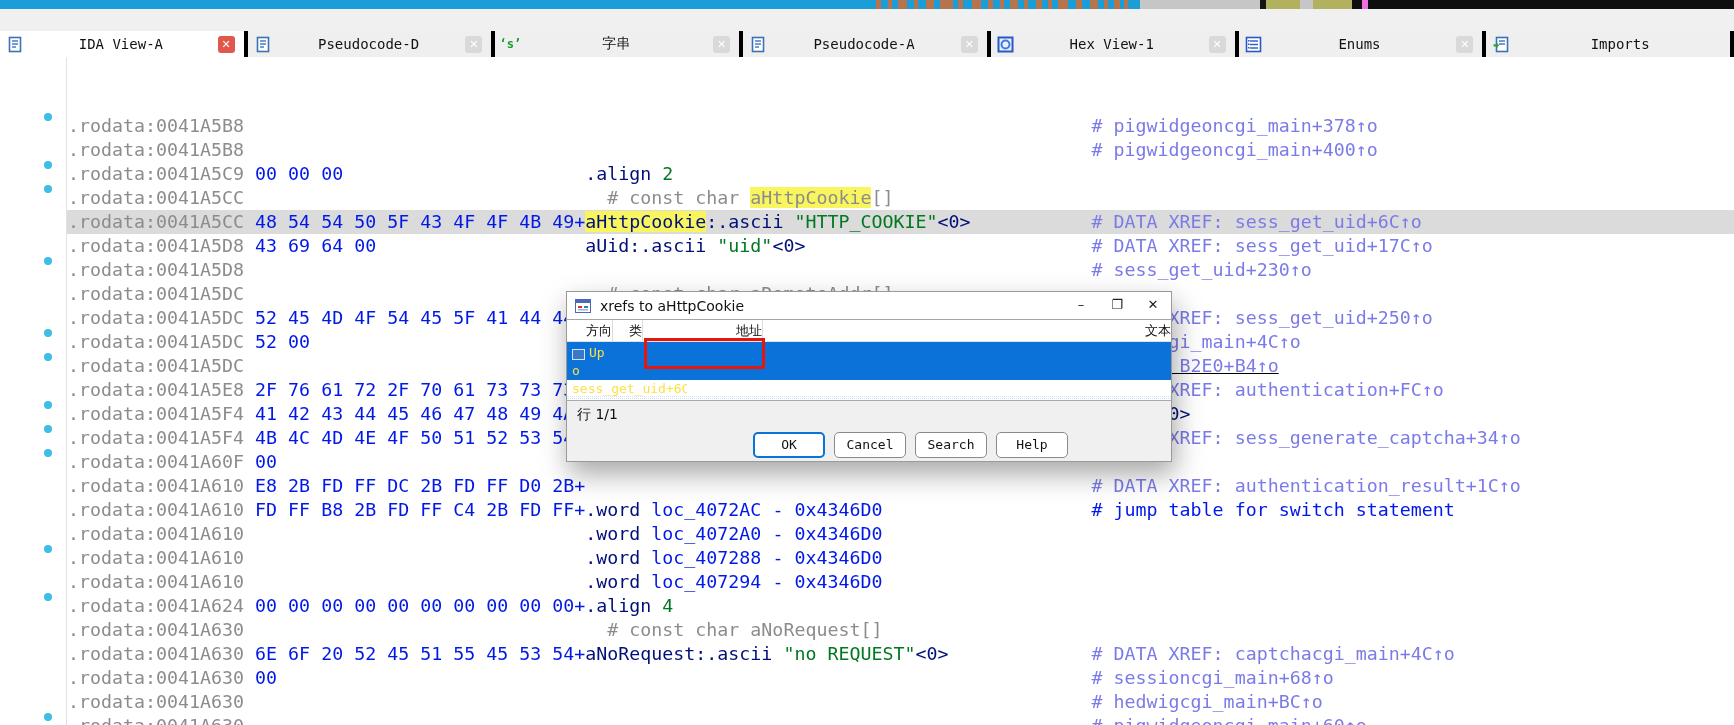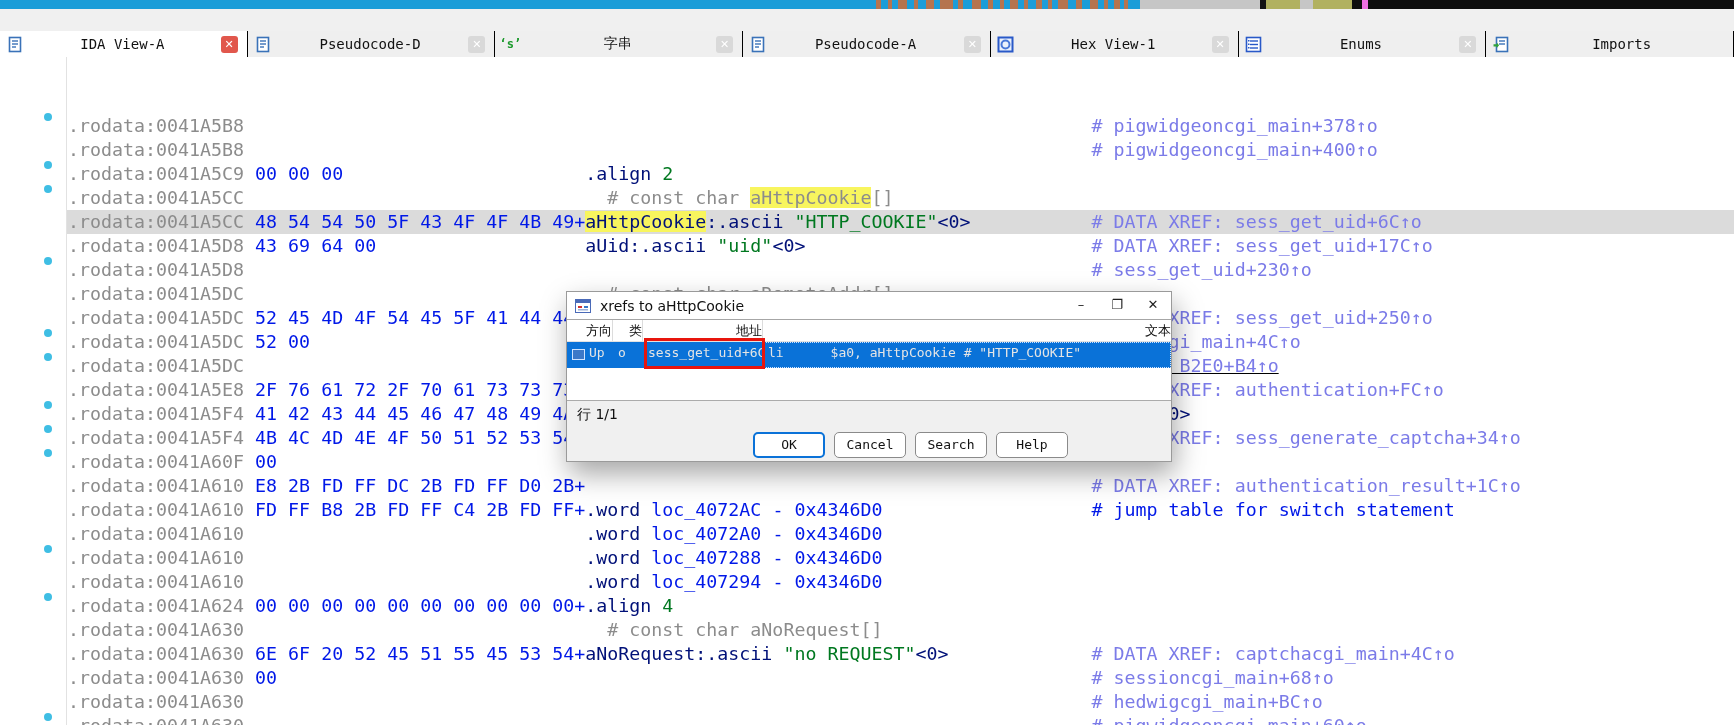--- a/index.html
+++ b/index.html
@@ -8,21 +8,21 @@
     width:1734px; height:725px; position:relative; overflow:hidden;
     background:#ffffff; font-family:"DejaVu Sans Mono", monospace;
   }
   
   .navband { position:absolute; top:0; left:0; width:1734px; height:9px; background:#1B9DD8; }
   .navseg { position:absolute; top:0; height:9px; }
   
   .chrome { position:absolute; top:9px; left:0; width:1734px; height:22px; background:#F0F0F0; }
   .tabbar { position:absolute; top:31px; left:0; width:1734px; height:26px; background:#F0F0F0; display:flex; }
   .tab { width:248px; height:26px; display:flex; align-items:center; background:#EFEFEF;
-         border-right:1px solid #000000; position:relative; }
+         border-right:4px solid #000000; position:relative; }
   .tab.active { background:#FFFFFF; }
   .tab-icon { width:18px; height:18px; margin-left:6px; flex:0 0 auto; display:flex; align-items:center; justify-content:center; }
   .tab-label { flex:1; text-align:center; font-size:14px; color:#111; white-space:nowrap; overflow:hidden; }
   .tab-close { width:17px; height:17px; margin-right:9px; border-radius:3px; background:#D9D9D9;
                color:#FFFFFF; font-size:11px; line-height:17px; text-align:center; font-family:"DejaVu Sans",sans-serif; }
   .tab-close.red { background:#E1574C; }
   
   .listing { position:absolute; top:57px; left:0; width:1734px; height:572px; background:#fff; }
   .gutterline { position:absolute; top:57px; left:66px; width:1px; height:668px; background:#E2E2E2; }
   .line { position:absolute; left:66px; right:0; height:24px; line-height:24px;
@@ -41,22 +41,22 @@
   .dialog { position:absolute; left:566px; top:291px; width:606px; height:171px; background:#fff;
             border:1px solid #9A9A9A; box-shadow:3px 12px 26px rgba(0,0,0,.35); font-family:"DejaVu Sans",sans-serif; }
   .dlg-title { height:27px; display:flex; align-items:center; background:#fff; }
   .dlg-title-text { font-size:14px; color:#111; margin-left:8px; }
   .dlg-controls { margin-left:auto; display:flex; }
   .dlg-ctrl { width:36px; height:27px; text-align:center; line-height:26px; font-size:13px; color:#222; }
   .dlg-table { position:absolute; top:27px; left:0; right:0; height:81px; background:#fff;
                border-top:1px solid #A6A6A6; }
   .dlg-head { height:22px; display:flex; border-bottom:1px solid #E2E2E2; font-size:13px; color:#111;text-align:right; }
   .dlg-hc { padding:2px 0 0 5px; border-right:1px solid #DCDCDC; overflow:hidden; white-space:nowrap; }
-  .dlg-row { height:26px; display:flex; background:#0A72D8; color:#e5e5e5;
-             font-family:"DejaVu Sans Mono",monospace; font-size:13px; }
+  .dlg-row { height:38px; display:flex; background:#0A72D8; color:#fde047;
+             font-family:"DejaVu Sans Mono",monospace; font-size:13px;flex-direction:column; }
   .dlg-cell { padding:3px 0 0 5px; overflow:hidden; white-space:pre; }
   .w-dir { width:46px; flex:0 0 auto; } .w-type { width:30px; flex:0 0 auto; }
   .w-addr { width:120px; flex:0 0 auto; } .w-text { flex:1; }
   .dlg-cell.w-text { outline:1px dotted #CFE3FF; outline-offset:-1px; }
   .dlg-footer { position:absolute; top:108px; left:0; right:0; bottom:0; background:#F0F0F0;
                 border-top:1px solid #ABABAB; }
   .dlg-status { position:absolute; top:5px; left:10px; font-size:14px; color:#111; }
   .dlg-buttons { position:absolute; top:31px; left:186px; display:flex; gap:9px; }
   .dlg-btn { width:72px; height:26px; background:#fff; border:1px solid #8A8A8A; border-radius:5px;
              font-family:"DejaVu Sans Mono",monospace; font-size:13px; text-align:center; line-height:23px; color:#111; }

